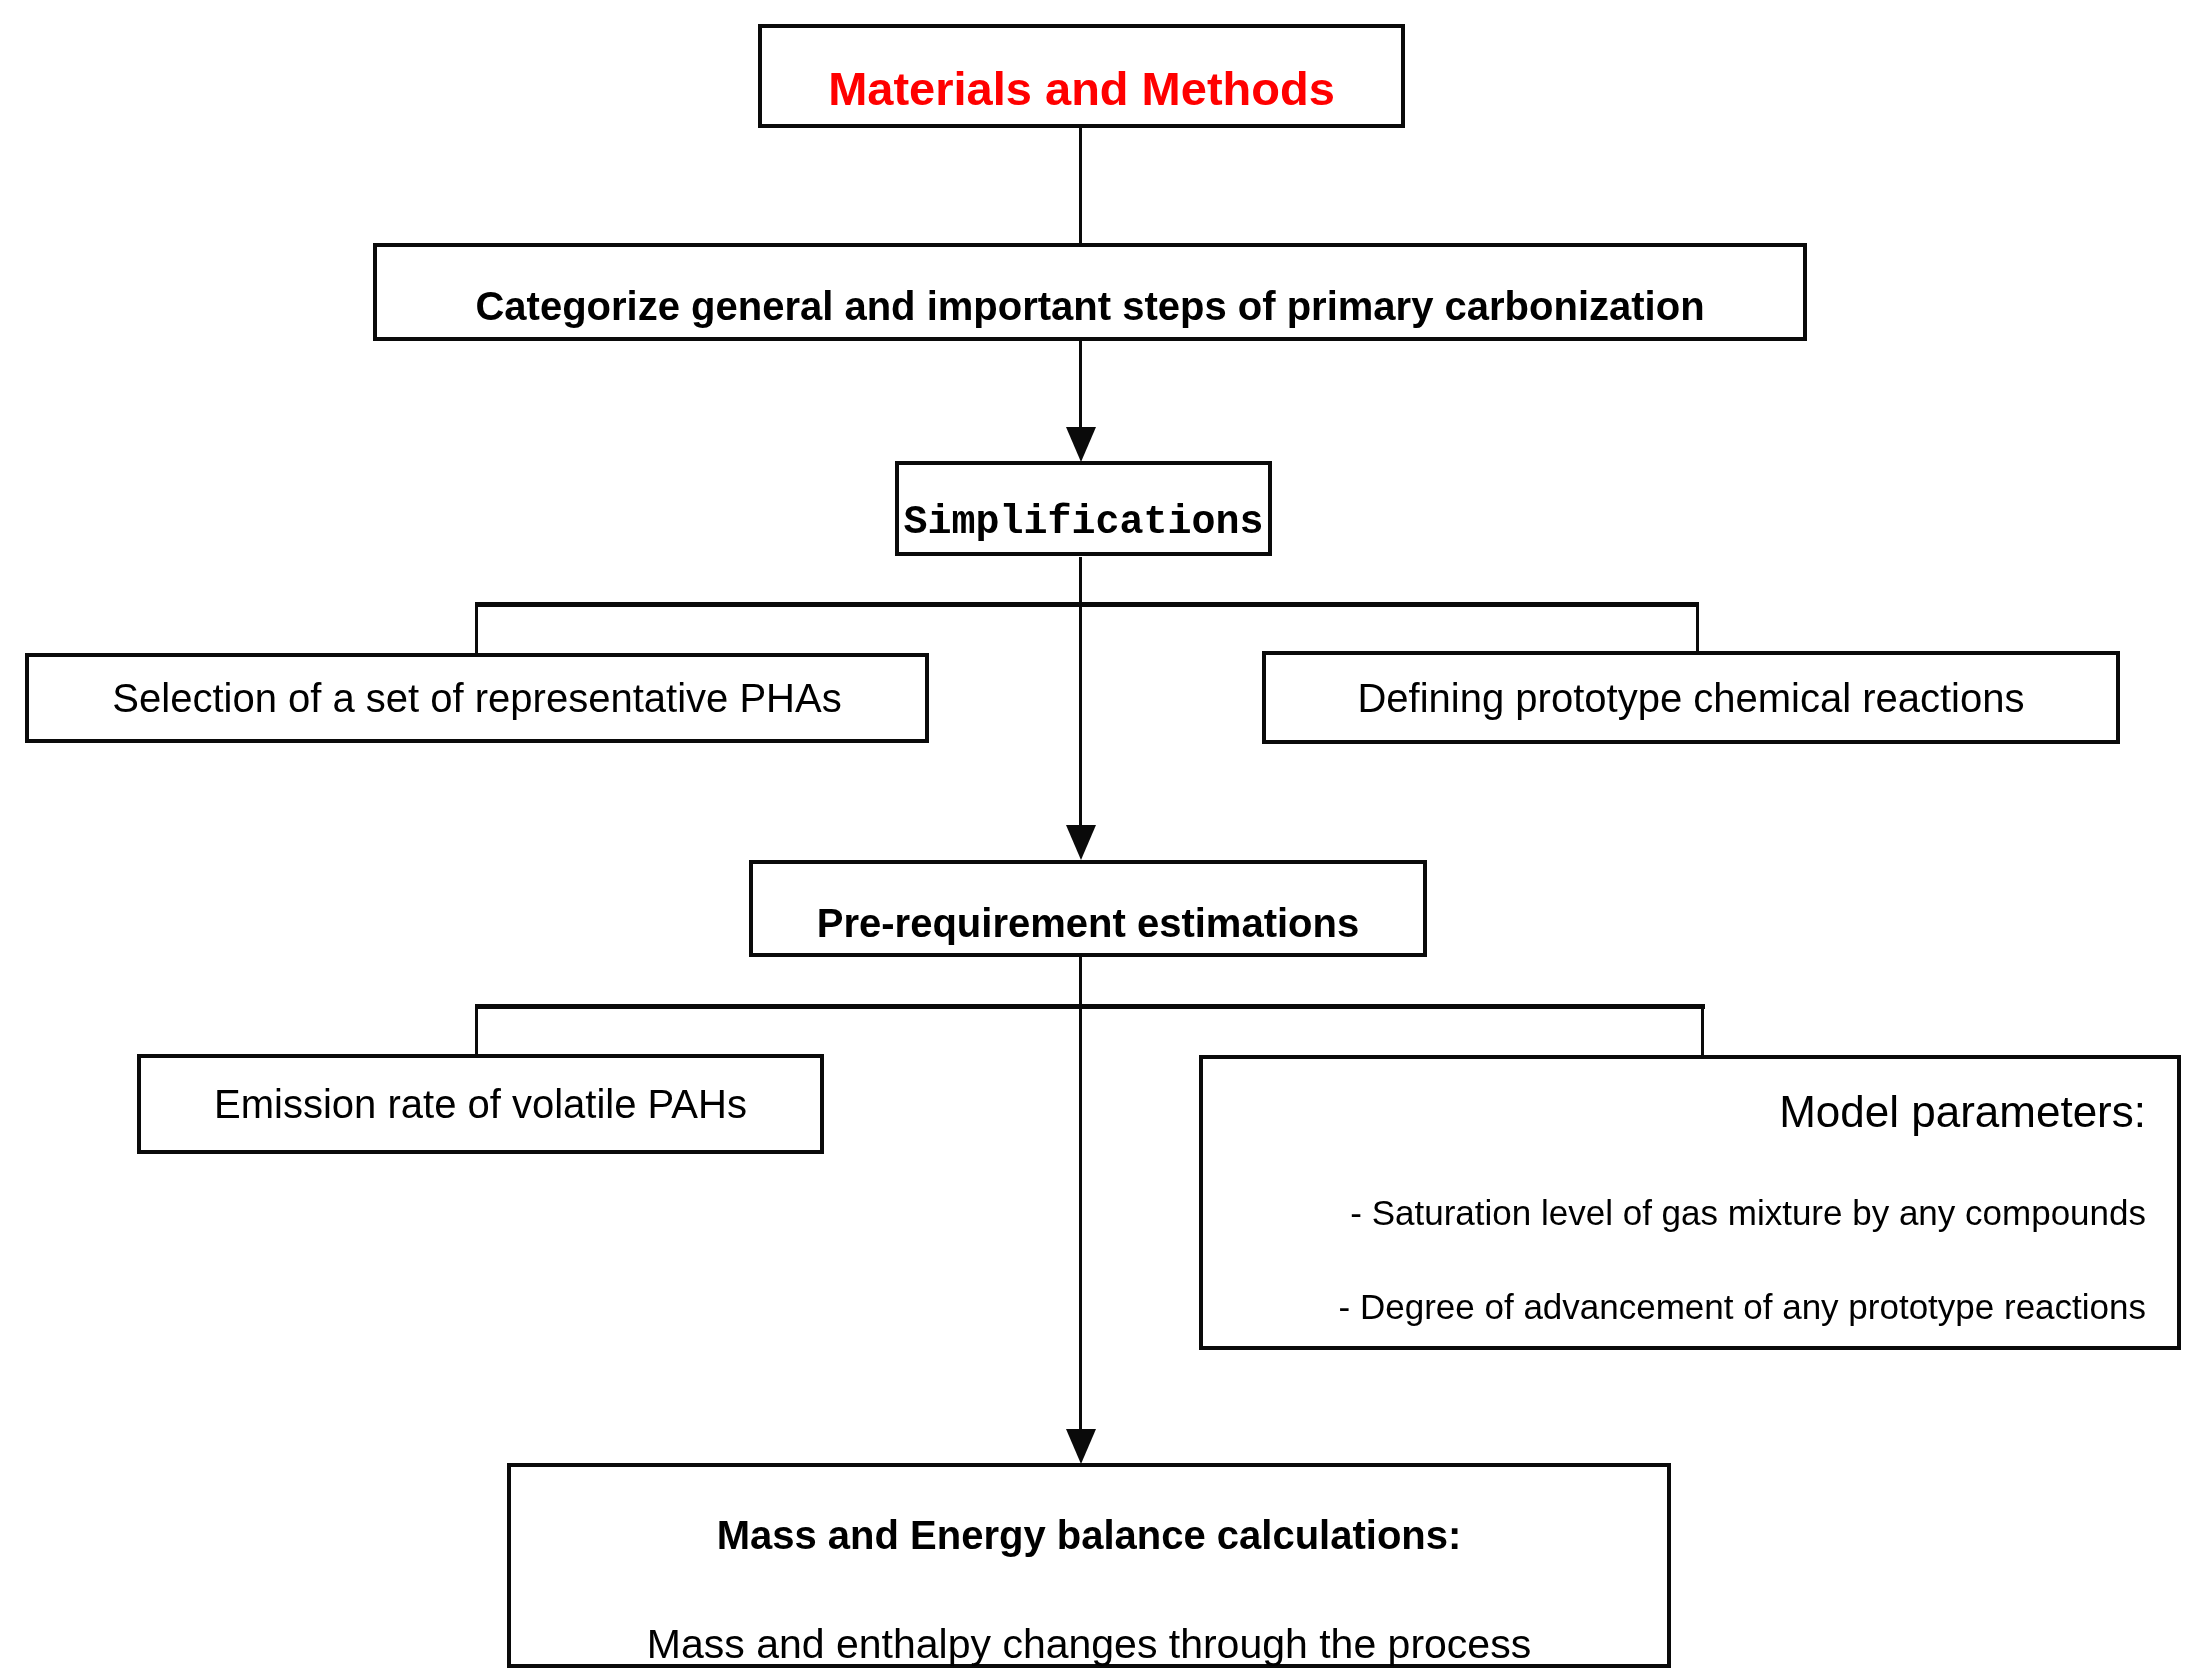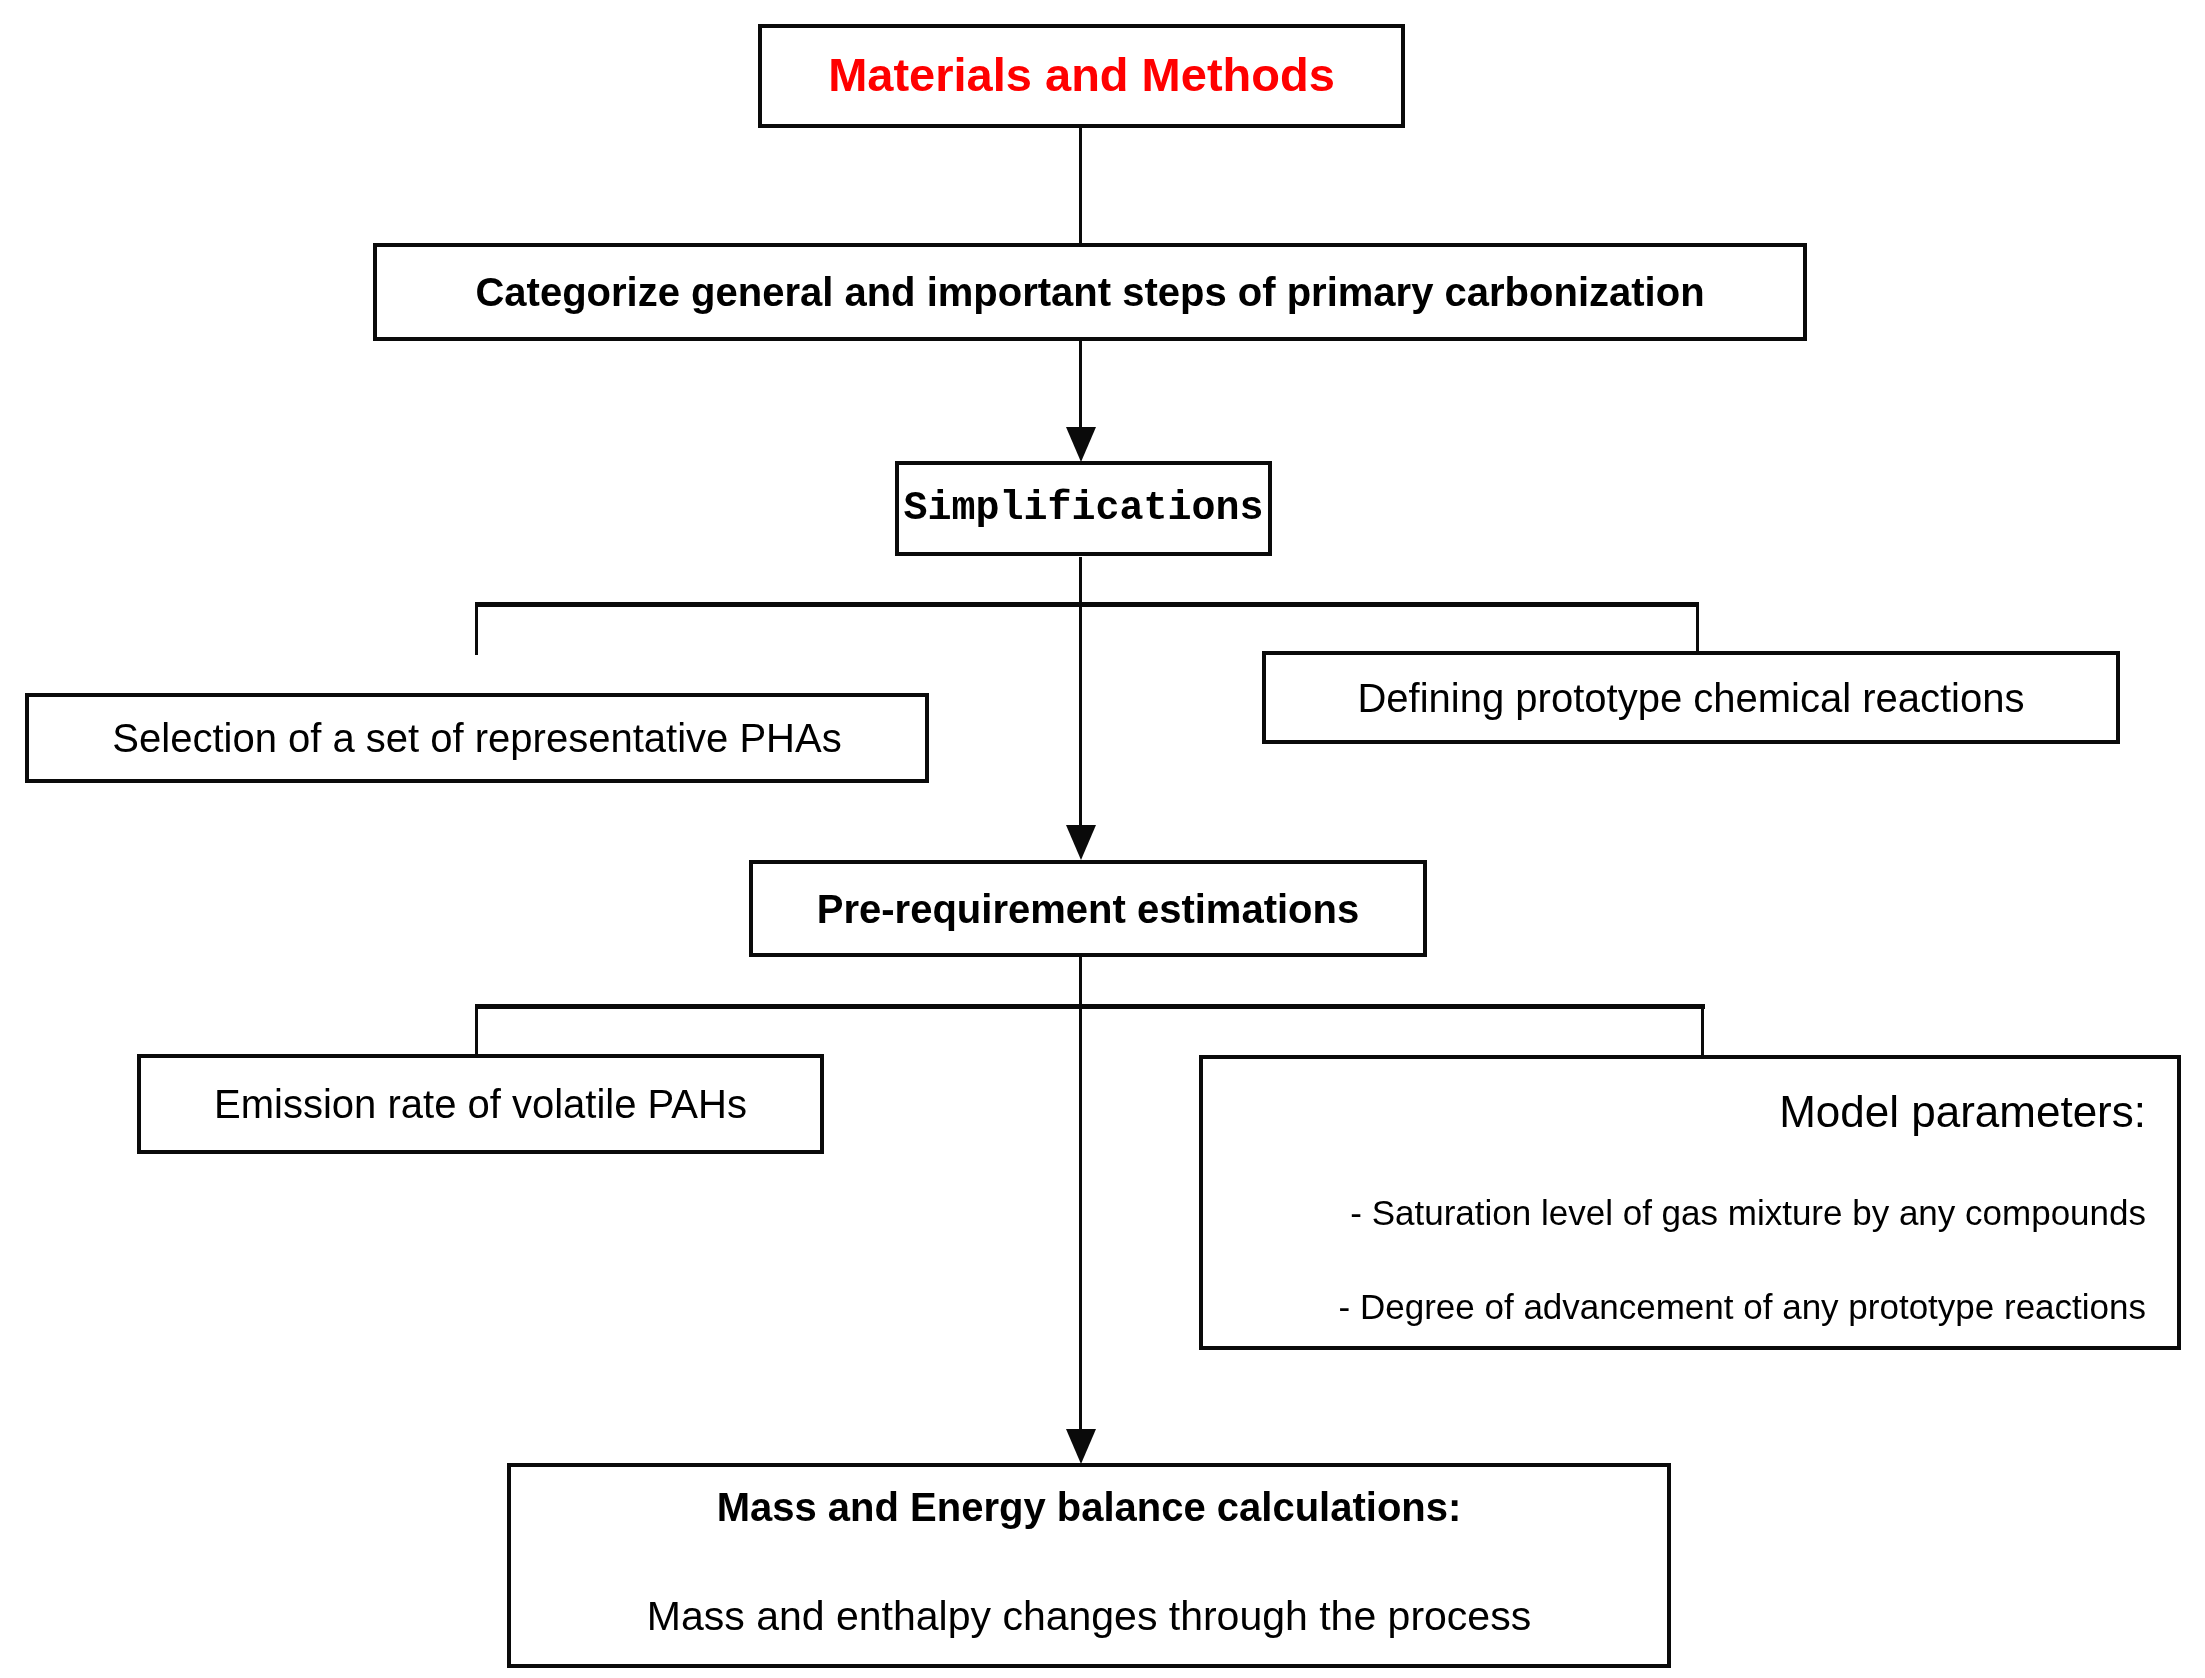--- a/index.html
+++ b/index.html
@@ -20,21 +20,21 @@
     position: absolute;
     box-sizing: border-box;
     background: #ffffff;
     border: 4.5px solid #0a0a0a;
     display: flex;
     align-items: center;
     justify-content: center;
     text-align: center;
   }
   .node .lbl { line-height: 1.15; }
-  .bold  { font-weight: bold; }
+  .bold  { font-weight: bold; margin-top: 28px; }
   .red-text { color: #ff0000; }   
   .f84 { font-size: 47px; }
   .f72 { font-size: 40px; }
   .f74 { font-size: 41px; }
   .f78 { font-size: 44px; }
   .f62 { font-size: 35px; }
   .vline {
     position: absolute;
     width: 3.4px;
     background: #0a0a0a;
@@ -49,21 +49,21 @@
     width: 0;
     height: 0;
     border-left: 15px solid transparent;
     border-right: 15px solid transparent;
     border-top: 35px solid #0a0a0a;
   }
   
   #n-materials   { left:758px; top:23.5px;   width:647px; height:104px; }
   #n-categorize  { left:373px;  top:243px;  width:1434px; height:98px; }
   #n-simplif     { left:895px; top:461px;  width:377px;  height:95px;font-family:Liberation Mono, monospace; }
-  #n-selection   { left:25px;   top:653px; width:904px; height:90px;margin-top:40px; }
+  #n-selection   { left:25px;   top:653px; width:904px; height:90px; }
   #n-defining    { left:1262px; top:651px; width:858px; height:93px; }
   #n-prereq      { left:749px; top:860px; width:678px; height:97px; }
   #n-emission    { left:137px;  top:1054px; width:687px; height:100px; }
   #n-modelparams {
     left:1199px; top:1055px; width:982px; height:295px;
     flex-direction: column;
     align-items: flex-end;
     justify-content: flex-start;
     padding: 28px 31px 22.4px 35px;
   }

